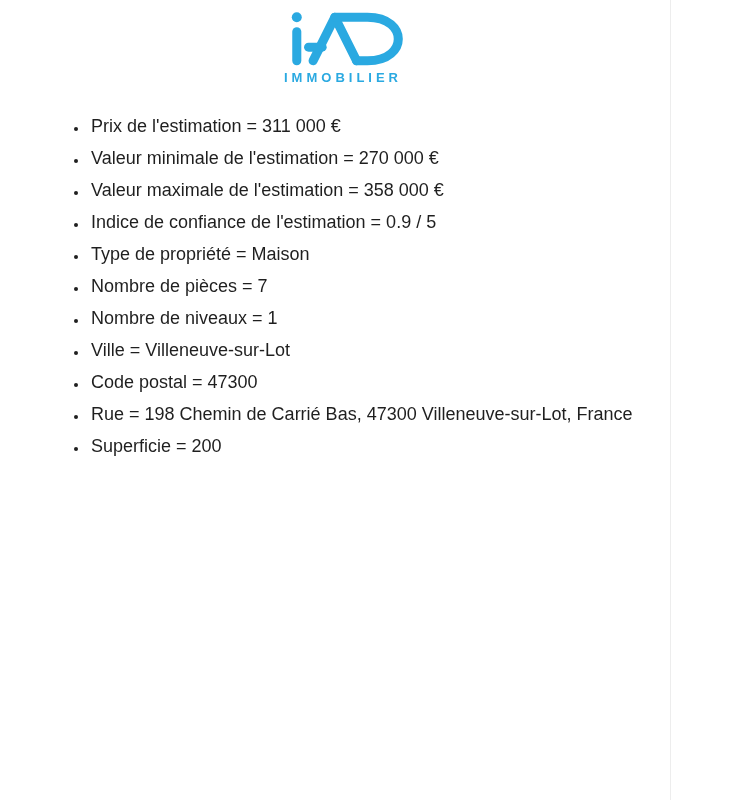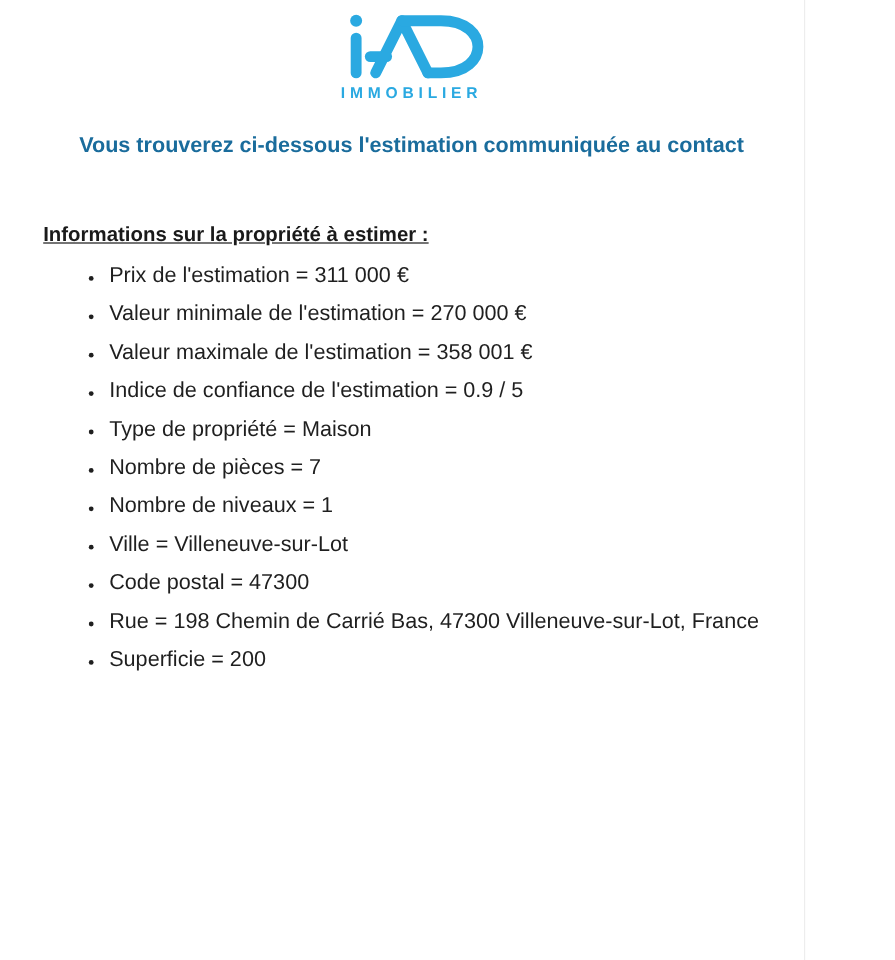--- a/index.html
+++ b/index.html
@@ -92,30 +92,28 @@
         <path d="M37 41 L52 41"></path>
 
         <path d="M42 56 L66 8 L90 56"></path>
 
         <path d="M66 8 L102 8 C126 8 136 21 136 32 C136 43 126 56 102 56 L90 56"></path>
       </g>
     </svg>
     <div class="logo-sub">IMMOBILIER</div>
   </header>
 
-  <h1 class="intro-title">Vous trouverez ci-dessous l'estimation communiquée au contact</h1>
   <p class="intro-subtitle">
     <br>
   </p>
 
-  <h2 class="section-heading first">Informations sur la propriété à estimer :</h2>
   <ul class="info-list">
     <li>Prix de l'estimation = 311 000 €</li>
     <li>Valeur minimale de l'estimation = 270 000 €</li>
-    <li>Valeur maximale de l'estimation = 358 001 €</li>
+    <li>Valeur maximale de l'estimation = 358 000 €</li>
     <li>Indice de confiance de l'estimation = 0.9 / 5</li>
     <li>Type de propriété = Maison</li>
     <li>Nombre de pièces = 7</li>
     <li>Nombre de niveaux = 1</li>
     <li>Ville = Villeneuve-sur-Lot</li>
     <li>Code postal = 47300</li>
     <li>Rue = 198 Chemin de Carrié Bas, 47300 Villeneuve-sur-Lot, France</li>
     <li>Superficie = 200</li>
   </ul>
 

